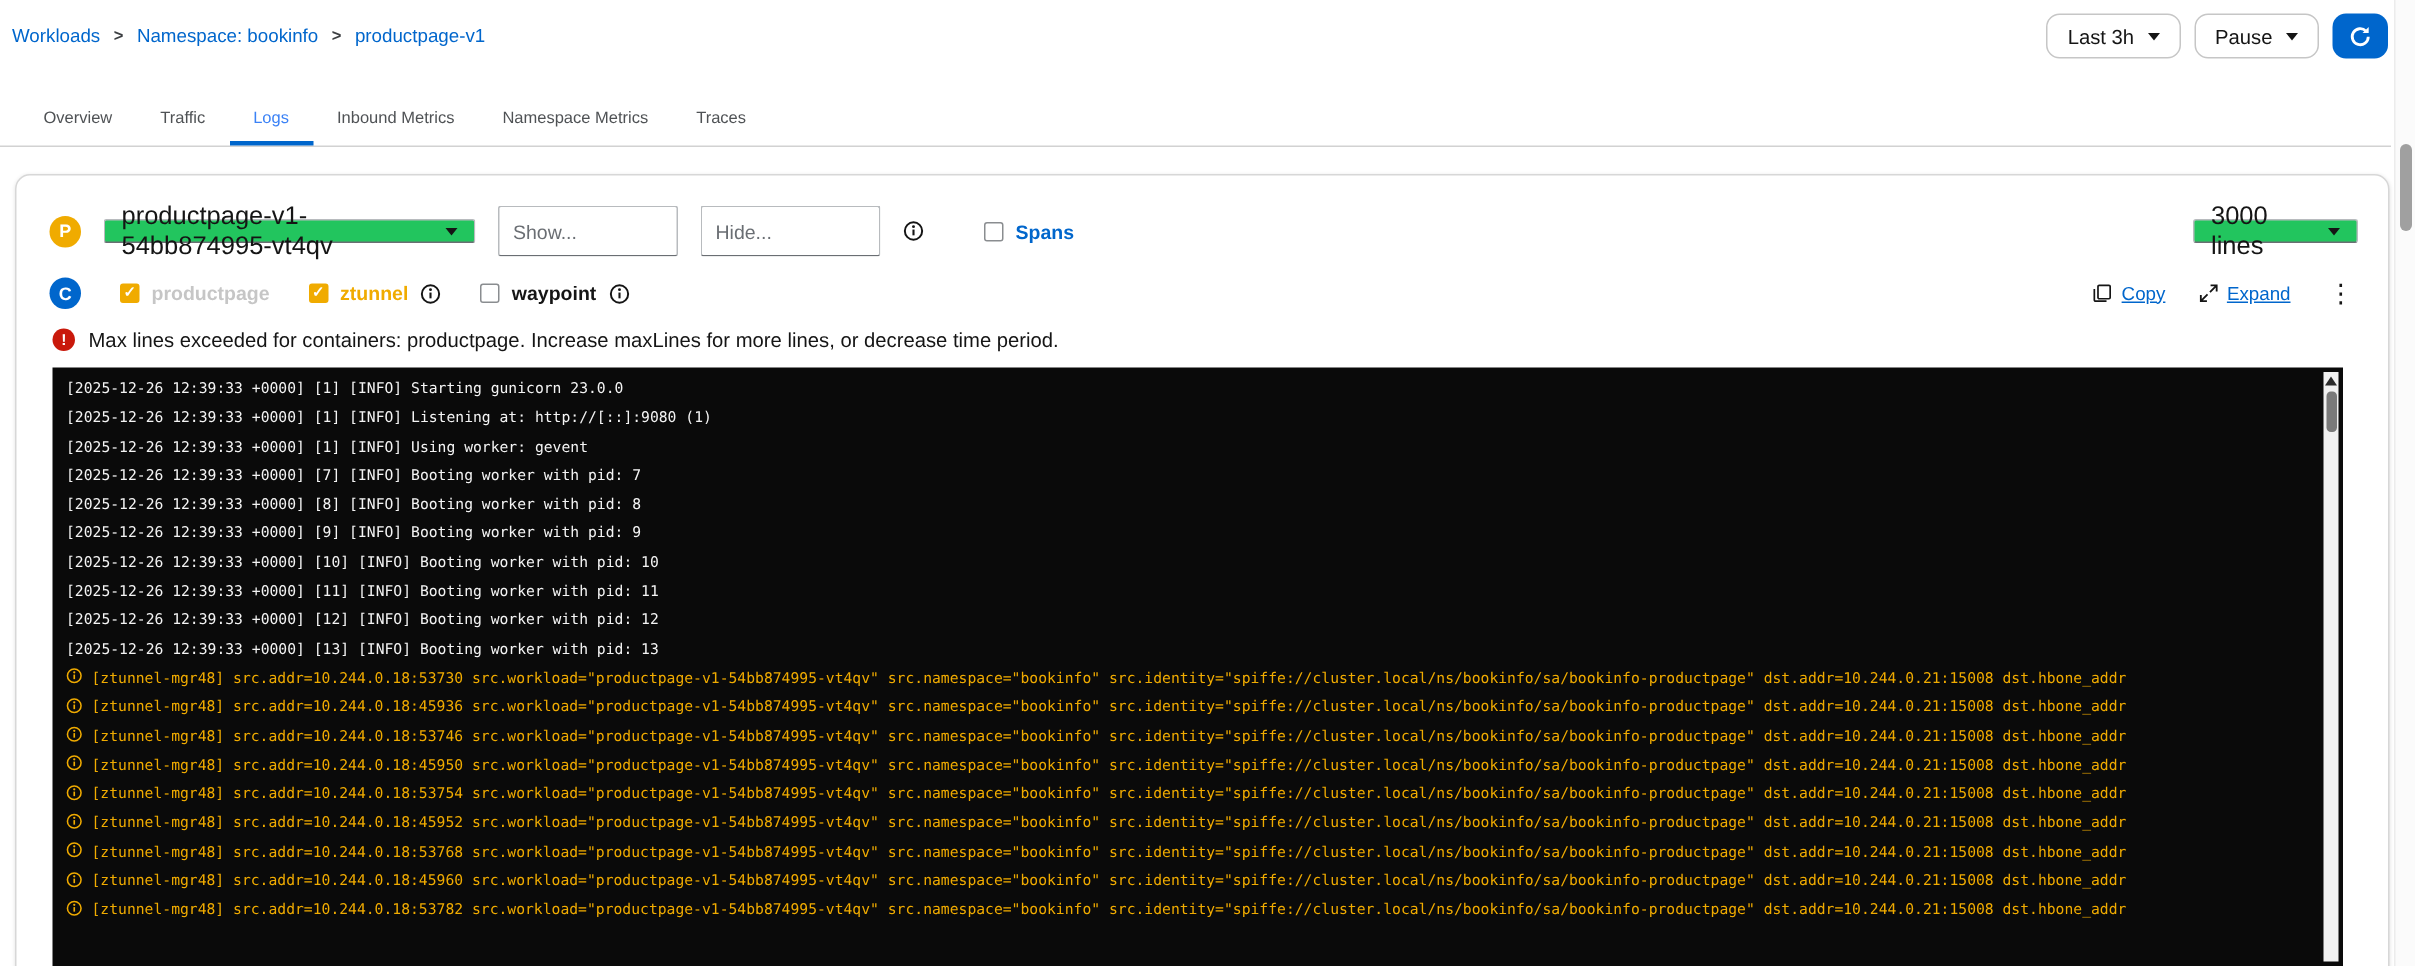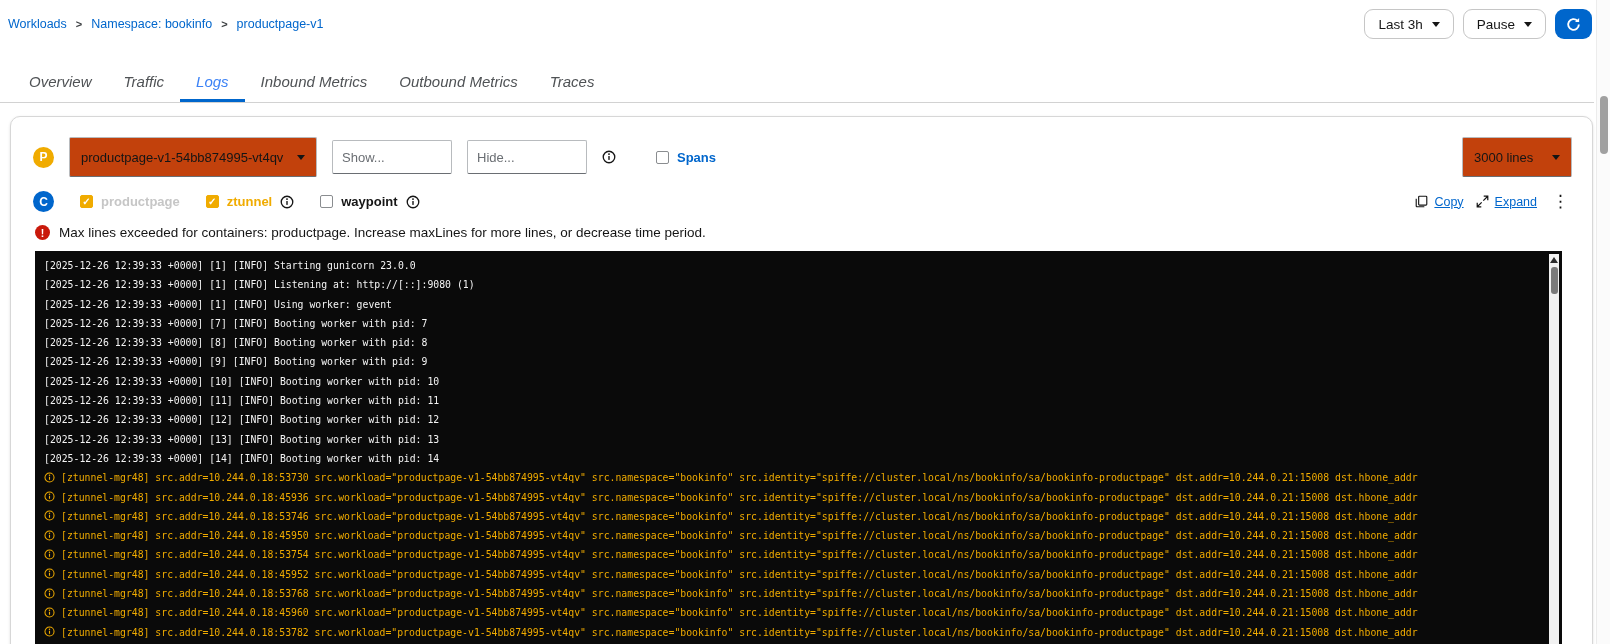--- a/index.html
+++ b/index.html
@@ -19,54 +19,54 @@
     background:#fff; border:1px solid #c6c6c6; border-radius:9px; font-size:13.5px;
     color:#151515; cursor:pointer; font-family:inherit; }
   .caret { width:0; height:0; border-left:4px solid transparent; border-right:4px solid transparent;
     border-top:5px solid #151515; display:inline-block; }
   .btn-refresh { width:37px; height:30px; background:#0066cc; border:none; border-radius:9px;
     display:flex; align-items:center; justify-content:center; cursor:pointer; }
 
   
   .tabs { position:absolute; top:64px; left:0; right:16px; display:flex; padding-left:13px;
     border-bottom:1px solid #d2d2d2; }
-  .tab { padding:9px 16px 12px; font-size:15px; color:#4f5255; cursor:pointer;font-style:italic; }
+  .tab { padding:9px 16px 12px; font-size:11px; color:#4f5255; cursor:pointer; }
   .tab.active { color:#3b82f6; box-shadow:inset 0 -3px 0 #0066cc; }
 
   
   .card { position:absolute; top:116px; left:10px; width:1583px; height:560px;
     background:#fff; border:1px solid #d7d7d7; border-radius:10px;
     box-shadow:0 1px 3px rgba(0,0,0,.12); }
 
   .row1 { display:flex; align-items:center; gap:15px; padding:20px 20px 0 22px; }
   .badge { width:21px; height:21px; border-radius:50%; color:#fff; font-size:12px; font-weight:bold;
     display:flex; align-items:center; justify-content:center; flex:none; }
   .badge.pod { background:#f0ab00; }
   .badge.container { background:#0066cc; }
-  .select { height:40px; display:flex; align-items:center; justify-content:space-between; gap:10px;
+  .select { height:16px; display:flex; align-items:center; justify-content:space-between; gap:10px;
     padding:0 11px; border:1px solid #b8bbbe; border-bottom-color:#6a6e73; border-radius:2px;
-    background:#c2410c; font-size:13px; cursor:pointer; }
+    background:#22c55e; font-size:17px; cursor:pointer; }
   .pod-select { width:248px; }
   .lines-select { width:110px; margin-left:auto; }
   .ti { height:34px; width:120px; padding:0 9px; border:1px solid #b8bbbe; border-bottom-color:#6a6e73;
     border-radius:2px; font-size:13px; font-family:inherit; color:#151515; outline:none; }
   .ti::placeholder { color:#6a6e73; opacity:1; }
   .info-icon { width:14px; height:14px; color:#151515; flex:none; cursor:pointer; }
   .spans { display:flex; align-items:center; gap:8px; margin-left:4px; cursor:pointer;padding-left:21px; }
   .spans-lbl { color:#0066cc; font-weight:bold; font-size:13px; }
   .cb { width:13px; height:13px; border:1px solid #8a8d90; border-radius:2px; background:#fff;
     display:inline-flex; align-items:center; justify-content:center; flex:none; cursor:pointer; }
   .cb.checked { background:#f0ab00; border-color:#f0ab00; }
   .cb.checked::after { content:"✓"; color:#fff; font-size:10px; line-height:1; font-weight:bold; }
 
   .row2 { display:flex; align-items:center; gap:26px; padding:14px 20px 0 22px; }
   .cont-item { display:flex; align-items:center; gap:8px; cursor:pointer; }
   .cl { font-size:13px; font-weight:bold; }
   .cl.muted { color:#c6c6c6; } .cl.gold { color:#f0ab00; } .cl.dark { color:#151515; }
-  .row2-right { margin-left:auto; display:flex; align-items:center; gap:12px; }
+  .row2-right { margin-left:auto; display:flex; align-items:center; gap:22px; }
   .link-btn { display:flex; align-items:center; gap:6px; font-size:12.5px; color:#0066cc; cursor:pointer; }
   .link-btn .txt { text-decoration:underline; }
   .act-icon { width:13px; height:13px; color:#151515; }
   .kebab { font-size:17px; color:#151515; cursor:pointer; line-height:1; padding:0 3px; }
 
   .alert-row { display:flex; align-items:center; gap:9px; padding:13px 20px 0 24px;
     font-size:13.5px; color:#151515; }
   .alert-icon { width:15px; height:15px; border-radius:50%; background:#c9190b; color:#fff;
     font-weight:bold; font-size:10.5px; display:flex; align-items:center; justify-content:center; flex:none; }
 
@@ -145,21 +145,21 @@
 <div class="tabs">
 
     <div class="tab inactive">Overview</div>
 
     <div class="tab inactive">Traffic</div>
 
     <div class="tab active">Logs</div>
 
     <div class="tab inactive">Inbound Metrics</div>
 
-    <div class="tab inactive">Outbound Metrics</div>
+    <div class="tab inactive">Namespace Metrics</div>
 
     <div class="tab inactive">Traces</div>
 
 </div>
 
 <div class="card">
 
   <div class="row1">
     <span class="badge pod">P</span>
     <div class="select pod-select">
@@ -244,21 +244,20 @@
       <div class="log-line productpage"><span>[2025-12-26 12:39:33 +0000] [9] [INFO] Booting worker with pid: 9</span></div>
 
       <div class="log-line productpage"><span>[2025-12-26 12:39:33 +0000] [10] [INFO] Booting worker with pid: 10</span></div>
 
       <div class="log-line productpage"><span>[2025-12-26 12:39:33 +0000] [11] [INFO] Booting worker with pid: 11</span></div>
 
       <div class="log-line productpage"><span>[2025-12-26 12:39:33 +0000] [12] [INFO] Booting worker with pid: 12</span></div>
 
       <div class="log-line productpage"><span>[2025-12-26 12:39:33 +0000] [13] [INFO] Booting worker with pid: 13</span></div>
 
-      <div class="log-line productpage"><span>[2025-12-26 12:39:33 +0000] [14] [INFO] Booting worker with pid: 14</span></div>
 
       <div class="log-line ztunnel"><svg class="info-icon">
           <use href="#i-info"></use>
         </svg><span>[ztunnel-mgr48] src.addr=10.244.0.18:53730 src.workload="productpage-v1-54bb874995-vt4qv" src.namespace="bookinfo" src.identity="spiffe://cluster.local/ns/bookinfo/sa/bookinfo-productpage" dst.addr=10.244.0.21:15008 dst.hbone_addr</span></div>
 
       <div class="log-line ztunnel"><svg class="info-icon">
           <use href="#i-info"></use>
         </svg><span>[ztunnel-mgr48] src.addr=10.244.0.18:45936 src.workload="productpage-v1-54bb874995-vt4qv" src.namespace="bookinfo" src.identity="spiffe://cluster.local/ns/bookinfo/sa/bookinfo-productpage" dst.addr=10.244.0.21:15008 dst.hbone_addr</span></div>
 
       <div class="log-line ztunnel"><svg class="info-icon">

